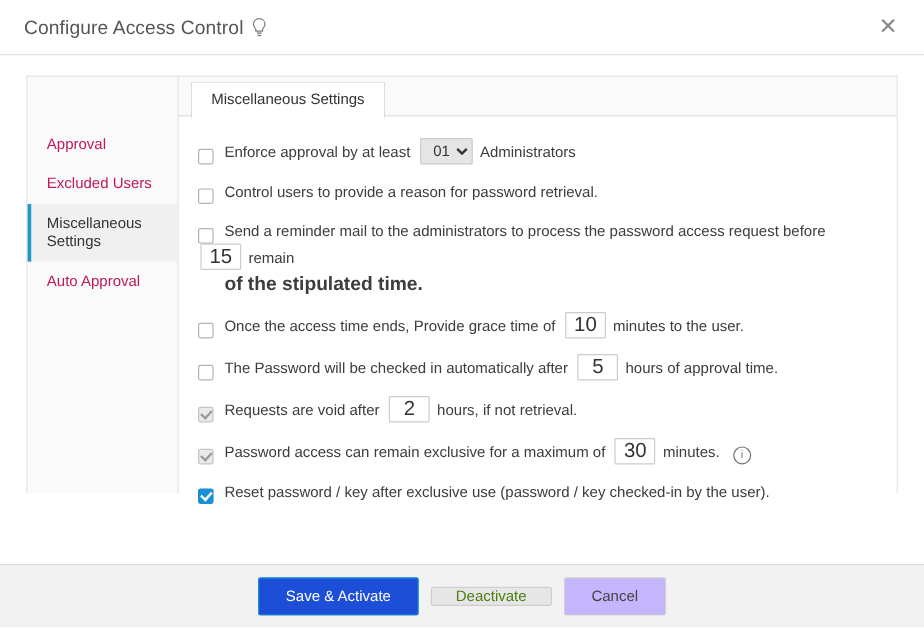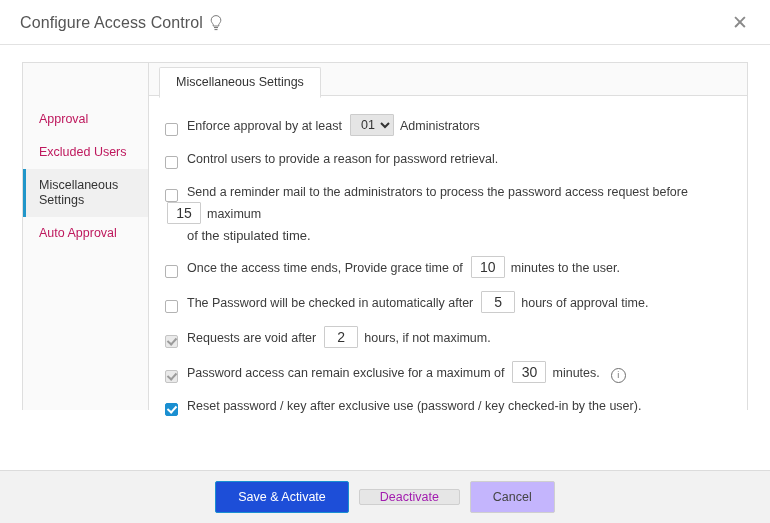--- a/index.html
+++ b/index.html
@@ -213,21 +213,21 @@
   .txt {
     margin-right: 6px;
   }
   .numbox {
     width: 34px;
     height: 22px;
     box-sizing: border-box;
     border: 1px solid #cccccc;
     background: #ffffff;
     text-align: center;
-    font-size: 14px;
+    font-size: 17px;
     color: #333333;
     font-family: "Liberation Sans", sans-serif;
     margin: 0 6px 0 2px;
     border-radius: 1px;
     line-height: 20px;
     padding: 0;
   }
   .selbox {
     height: 22px;
     box-sizing: border-box;
@@ -253,22 +253,23 @@
     margin-left: 5px;
     vertical-align: 1px;
     cursor: pointer;
   }
   .indent-line {
     width: 100%;
     padding-left: 22px;
     box-sizing: border-box;
     margin-top: -9px;
     margin-bottom: 13px;
-    font-size: 13px;
+    font-size: 16px;
     color: #3c3c3c;
+    font-weight: bold;
   }
   
   .footer {
     position: absolute;
     left: 0;
     right: 0;
     bottom: 0;
     height: 52px;
     background: #f2f2f2;
     border-top: 1px solid #dcdcdc;
@@ -287,21 +288,21 @@
     line-height: 14px;
   }
   .btn-primary {
     background: #1d4ed8;
     color: #ffffff;
     border-color: #1a8fd1;
     padding: 8px 22px;
   }
   .btn-secondary {
     background: #e6e6e6;
-    color: #a21caf;
+    color: #4d7c0f;
     border-color: #cfcfcf;
     padding: 0 20px;
   }
   .btn-tertiary {
     background: #c4b5fd;
     color: #444444;
     border-color: #cfcfcf;
     padding: 8px 22px;
   }
 </style>
@@ -355,21 +356,21 @@
 
         <div class="opt-row">
           <span class="cb"></span>
           <span class="txt">Control users to provide a reason for password retrieval.</span>
         </div>
 
         <div class="opt-row">
           <span class="cb"></span>
           <span class="txt">Send a reminder mail to the administrators to process the password access request before</span>
           <input class="numbox" type="text" value="15" style="">
-          <span class="txt">maximum</span>
+          <span class="txt">remain</span>
         </div>
         <div class="indent-line">of the stipulated time.</div>
 
         <div class="opt-row">
           <span class="cb"></span>
           <span class="txt">Once the access time ends, Provide grace time of</span>
           <input class="numbox" type="text" value="10" style="">
           <span class="txt">minutes to the user.</span>
         </div>
 
@@ -377,21 +378,21 @@
           <span class="cb"></span>
           <span class="txt">The Password will be checked in automatically after</span>
           <input class="numbox" type="text" value="5" style="">
           <span class="txt">hours of approval time.</span>
         </div>
 
         <div class="opt-row">
           <span class="cb disabled"></span>
           <span class="txt">Requests are void after</span>
           <input class="numbox" type="text" value="2" style="">
-          <span class="txt">hours, if not maximum.</span>
+          <span class="txt">hours, if not retrieval.</span>
         </div>
 
         <div class="opt-row">
           <span class="cb disabled"></span>
           <span class="txt">Password access can remain exclusive for a maximum of</span>
           <input class="numbox" type="text" value="30" style="">
           <span class="txt">minutes.</span>
           <span class="info-icon">i</span>
         </div>
 

